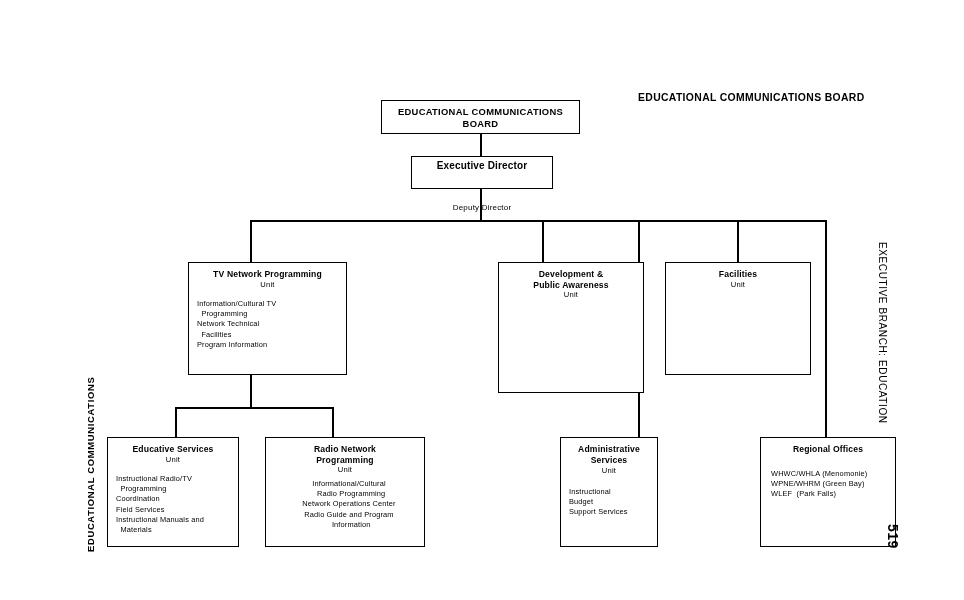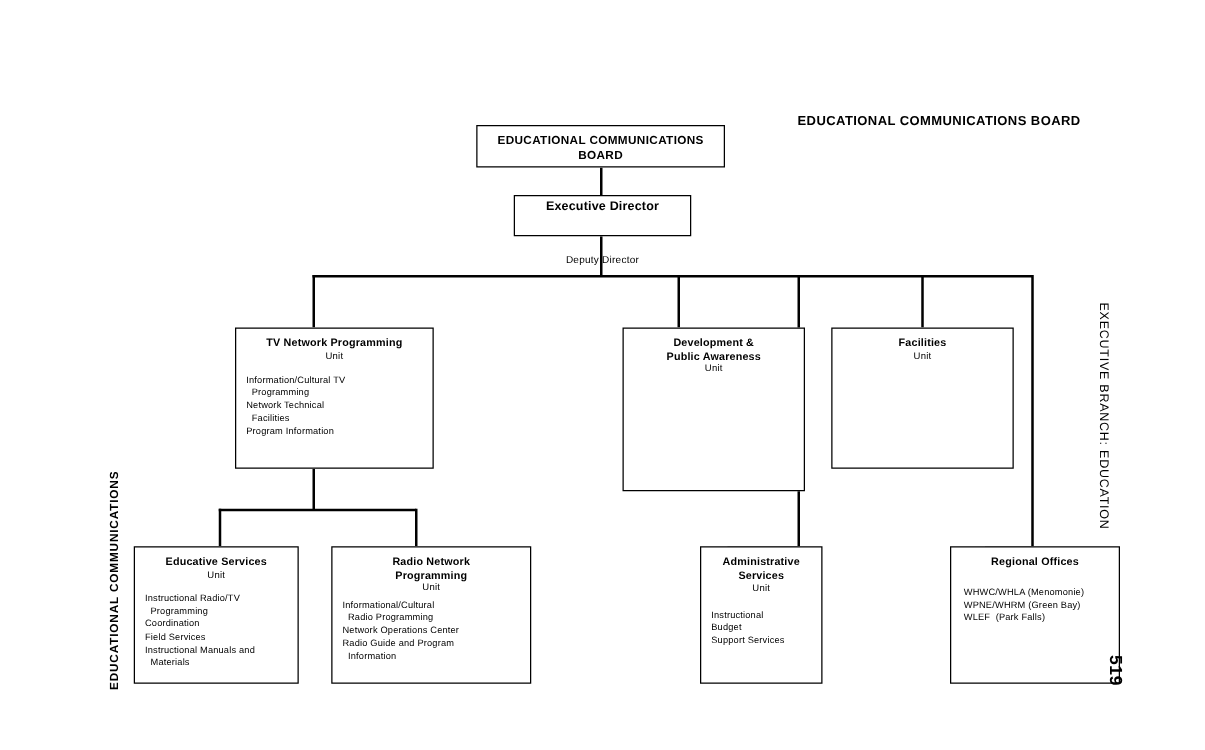--- a/index.html
+++ b/index.html
@@ -62,21 +62,21 @@
   #regoff{left:720px;top:437px;width:136px;height:110px;margin-left:40px;}
 
   .box .bodyzone{padding:6px 0 0 0;}
   .box .items{padding-left:9px;padding-top:7px;}
   #admserv .items{padding-left:8px;padding-top:11px;}
   #regoff .items{padding-left:10px;padding-top:14px;}
   #devpa .items{padding-left:8px;padding-top:5px;}
   #engin .items{padding-left:10px;padding-top:5px;}
   #tvnet .items{padding-left:8px;padding-top:9px;}
   #eduserv .items{padding-left:8px;padding-top:9px;}
-  #radionet .items{padding-left:8px;padding-top:4px;}
+  #radionet .items{padding-left:8px;padding-top:4px;text-align:center;}
   #devpa .hd,#radionet .hd{line-height:10.5px;}
 
   
   .ln{position:absolute;background:#000;}
   .vl{width:1.6px;}
   .hl{height:1.6px;}
 
   
   #hdr{
     position:absolute;left:638px;top:92px;

